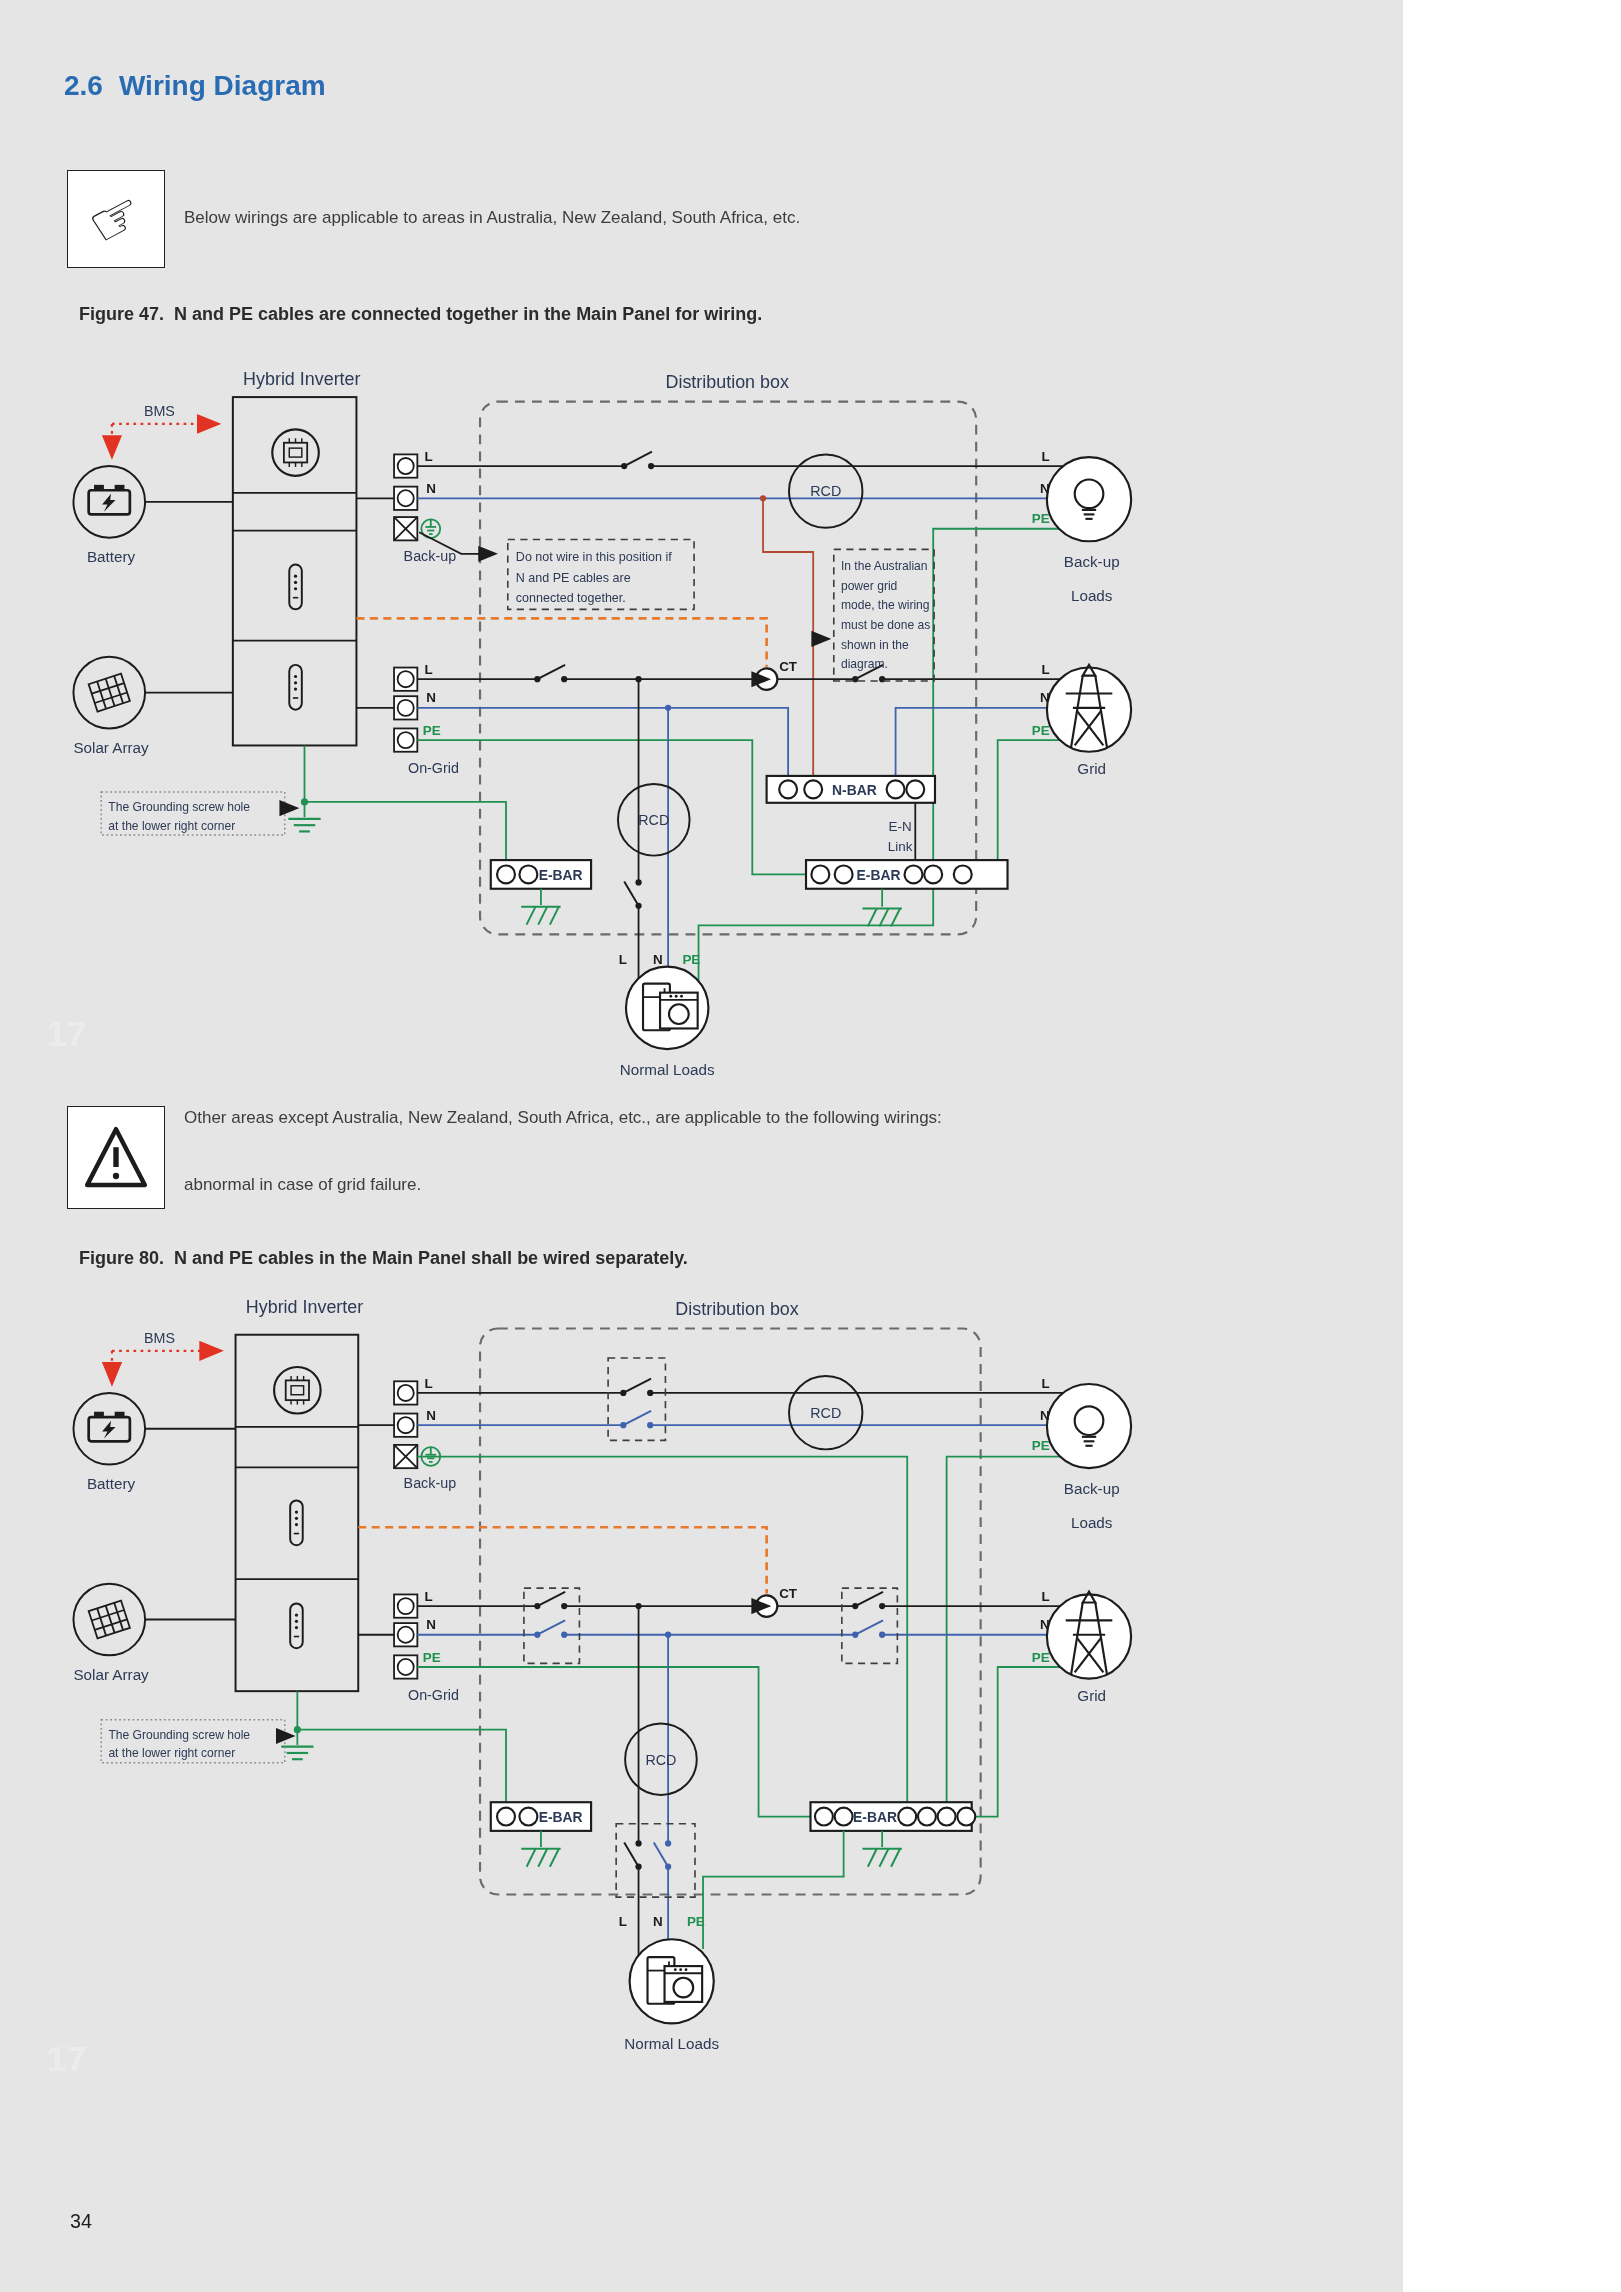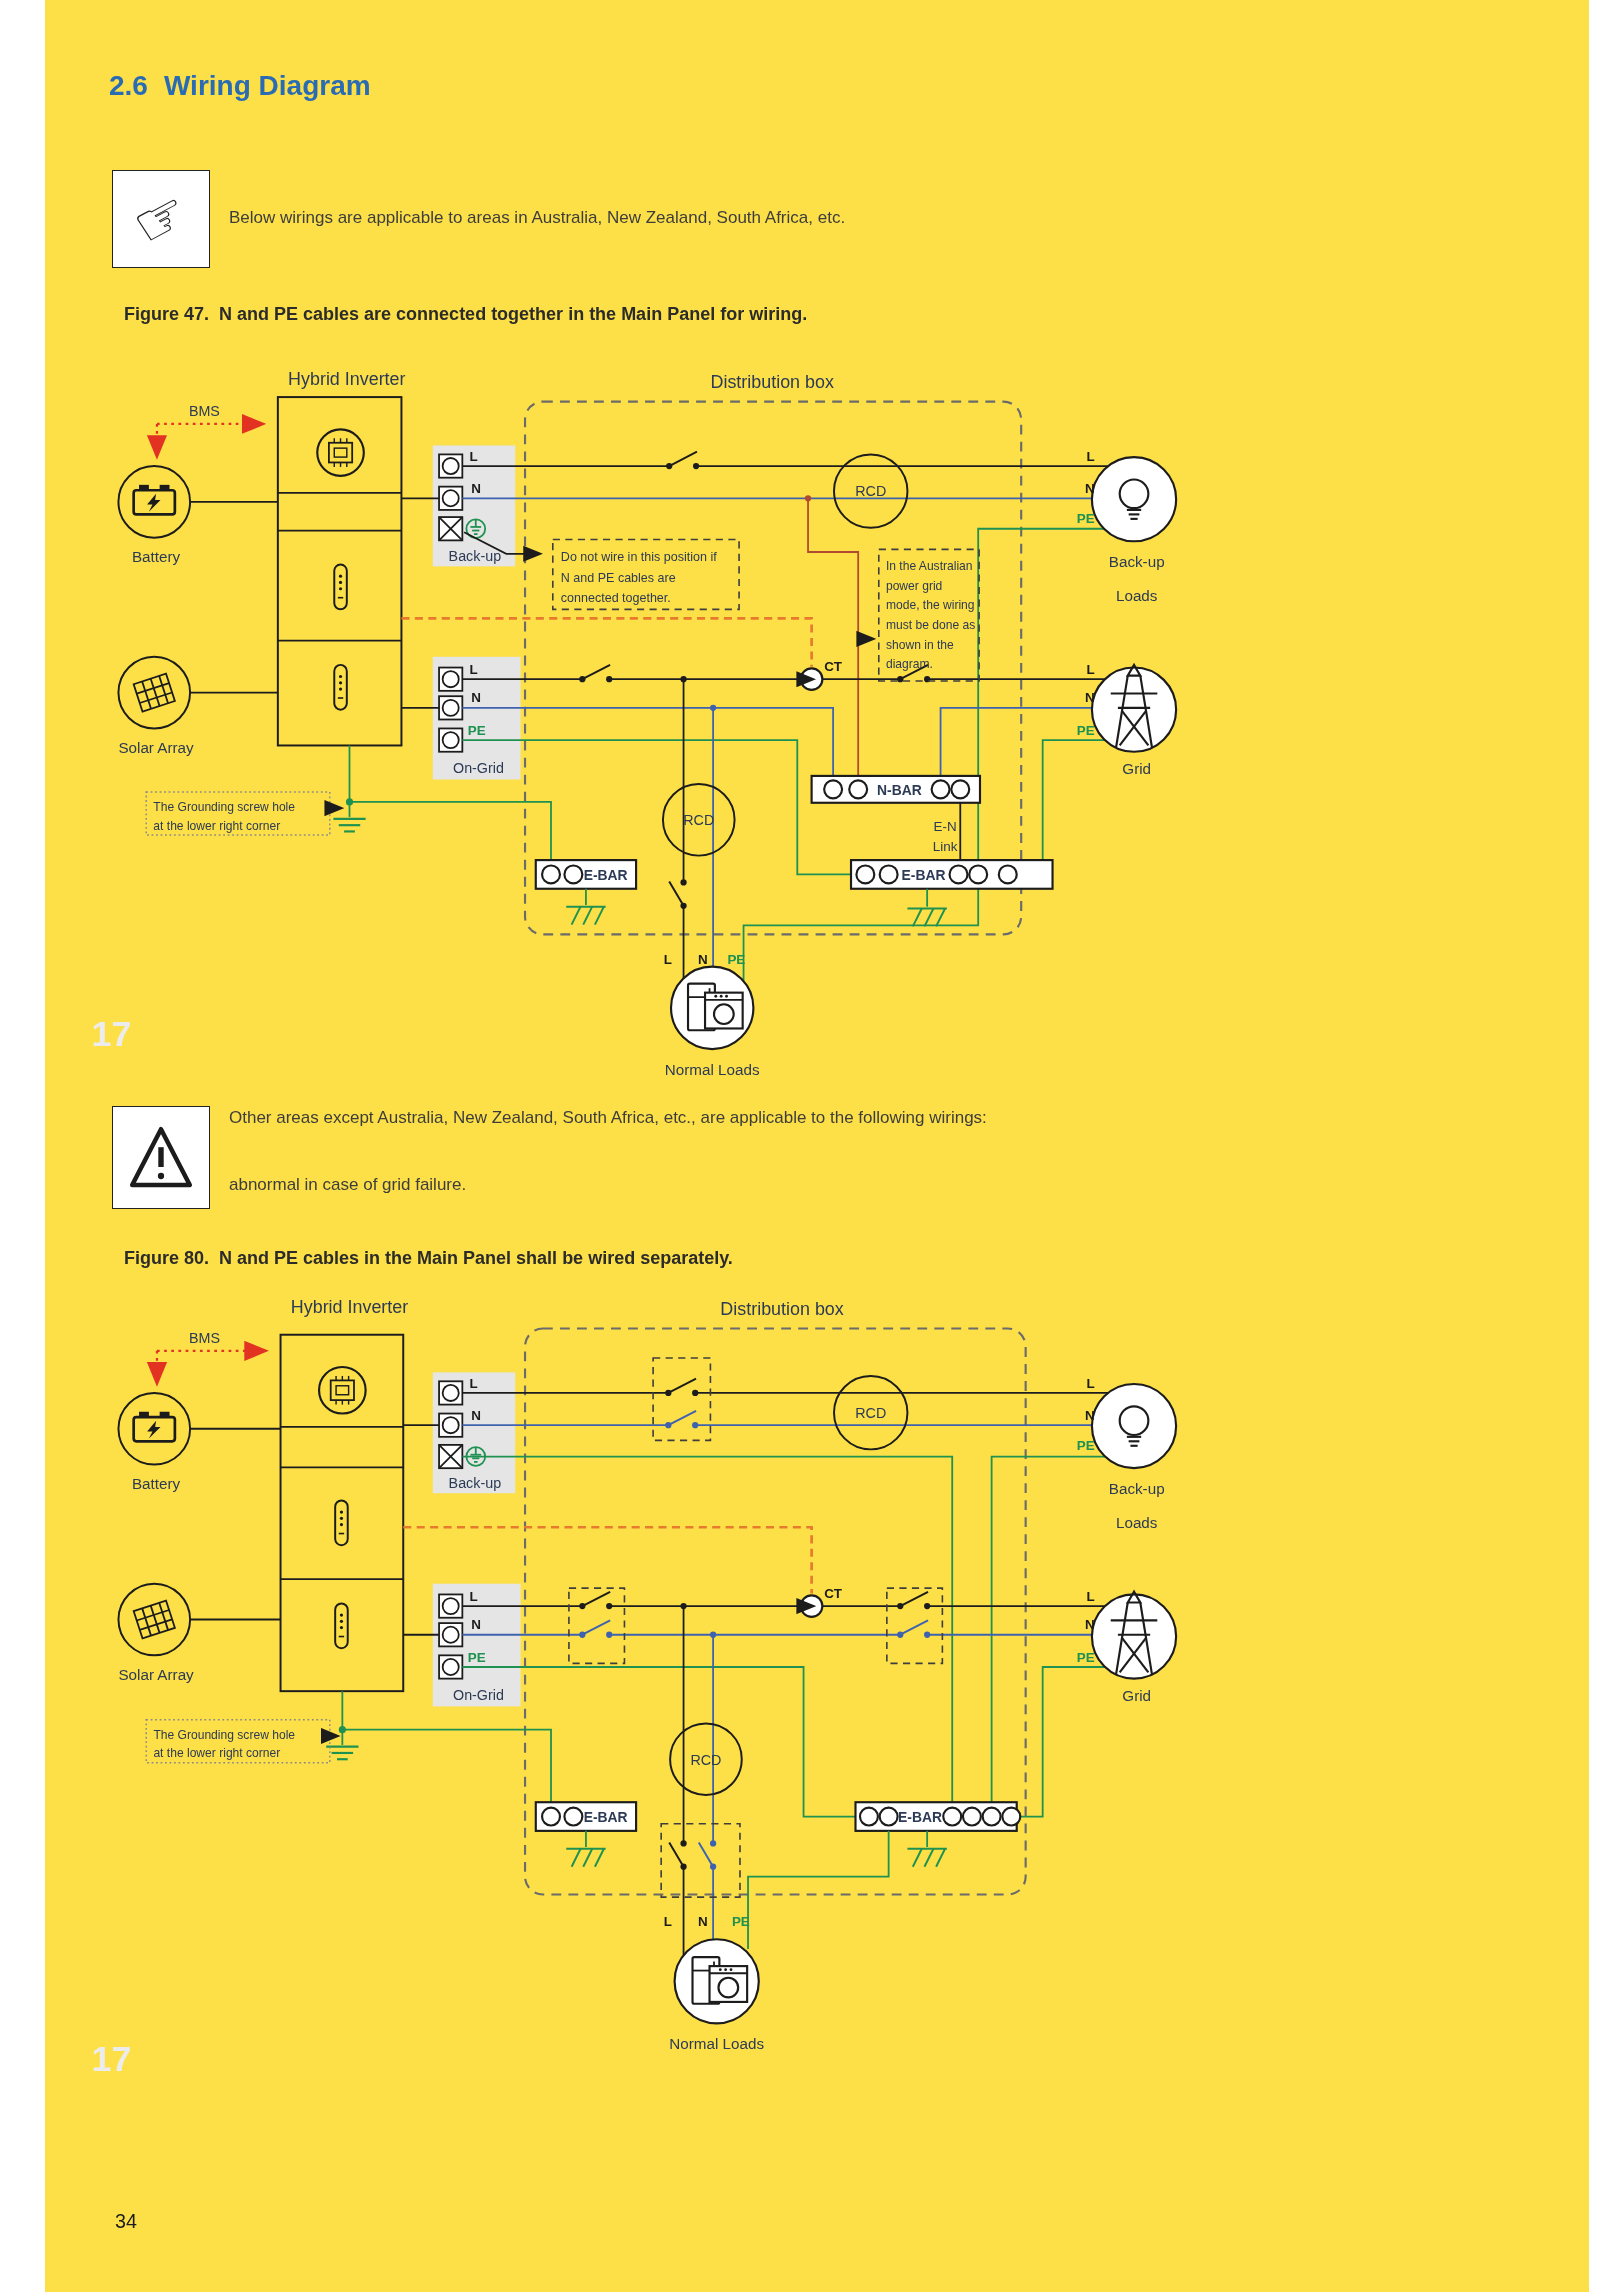--- a/index.html
+++ b/index.html
@@ -1,17 +1,17 @@
 <!DOCTYPE html>
 <html style="font-size:14.3px"><head>
 <meta charset="utf-8">
 <style>
   html,body{margin:0;padding:0;background:#fff;}
-  .page{position:relative;width:1544px;height:2293px;background:#fde047;overflow:hidden;
-        font-family:"Liberation Sans",sans-serif;margin-left:45px;}
+  .page{position:relative;width:1403px;height:2293px;background:#e5e5e5;overflow:hidden;
+        font-family:"Liberation Sans",sans-serif;}
   .heading{position:absolute;left:64px;top:70px;font-size:28px;font-weight:bold;color:#2a6cb4;}
   .heading .num{margin-right:16px;}
   .icon-box{position:absolute;left:67px;width:96px;height:96px;border:1.8px solid #222;
             display:flex;align-items:center;justify-content:center;background:#fff;}
   .hand-glyph{font-size:59px;color:#222;transform:rotate(-28deg);line-height:1;}
   .note-text{position:absolute;left:184px;top:208px;font-size:17px;color:#3d3d3d;text-align:right;}
   .caption{position:absolute;left:79px;font-size:18px;font-weight:bold;color:#2b2b2b;white-space:pre;text-align:center;}
   .warn-text{position:absolute;left:184px;font-size:17px;color:#3d3d3d;}
   .page-num{position:absolute;left:70px;top:2210px;font-size:19.7px;font-weight:normal;color:#1c1c1c;}
   svg.fig{position:absolute;left:0;}

